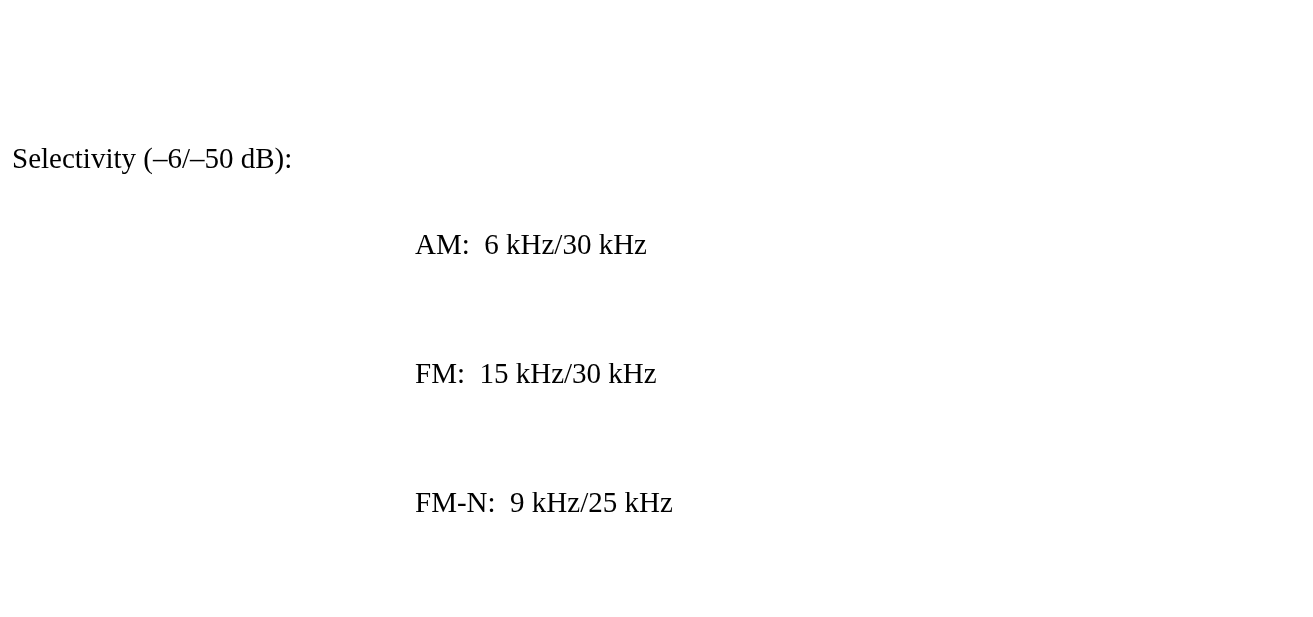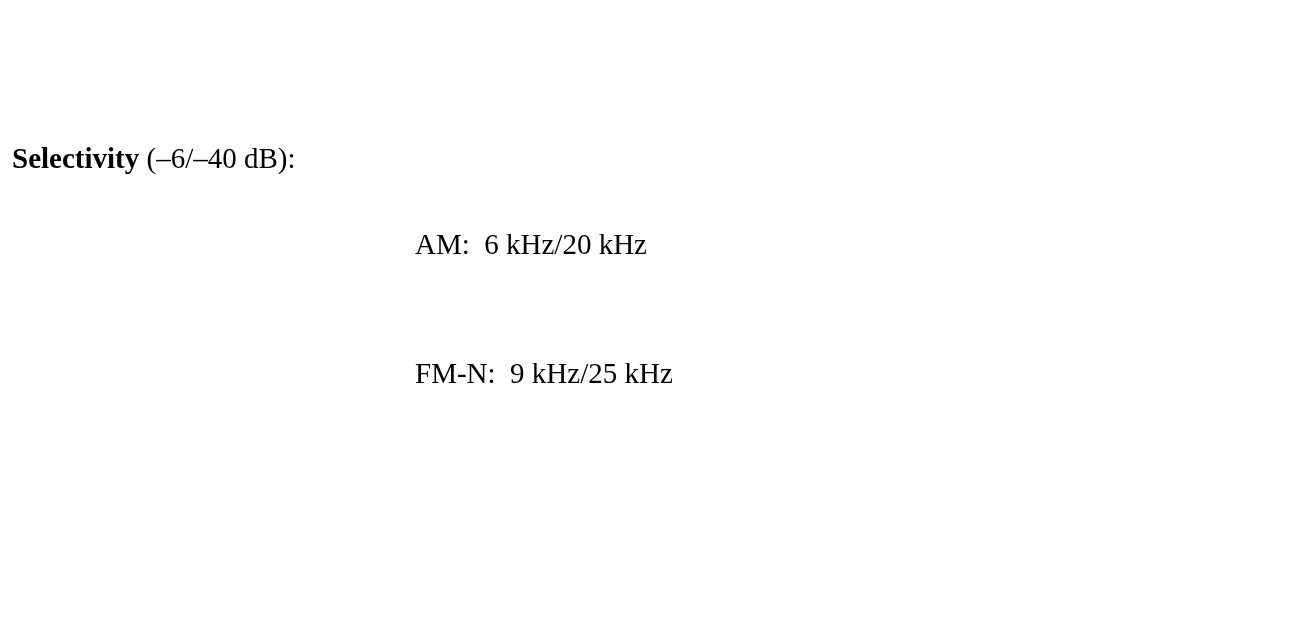--- a/index.html
+++ b/index.html
@@ -26,37 +26,38 @@
   }
   .spec-row {
     display: flex;
     align-items: flex-start;
   }
   .spec-label {
     flex: 0 0 403px;
     width: 403px;
   }
   .spec-label .lbl-bold {
-    font-weight: bold;
+    font-weight: normal;
   }
   .spec-value {
     flex: 1 1 auto;
   }
 </style>
 </head>
 <body>
 
 <div class="page">
 
   <div class="spec-table">
 
     <div class="spec-row">
-      <div class="spec-label"><span class="lbl-bold">Selectivity</span><span> (–6/–40 dB):</span></div>
+      <div class="spec-label"><span class="lbl-bold">Selectivity</span><span> (–6/–50 dB):</span></div>
       <div class="spec-value">
-        <div class="line">AM:  6 kHz/20 kHz</div>
+        <div class="line">AM:  6 kHz/30 kHz</div>
+        <div class="line">FM:  15 kHz/30 kHz</div>
         <div class="line">FM-N:  9 kHz/25 kHz</div>
         
         
         
       </div>
     </div>
 
     
 
     

